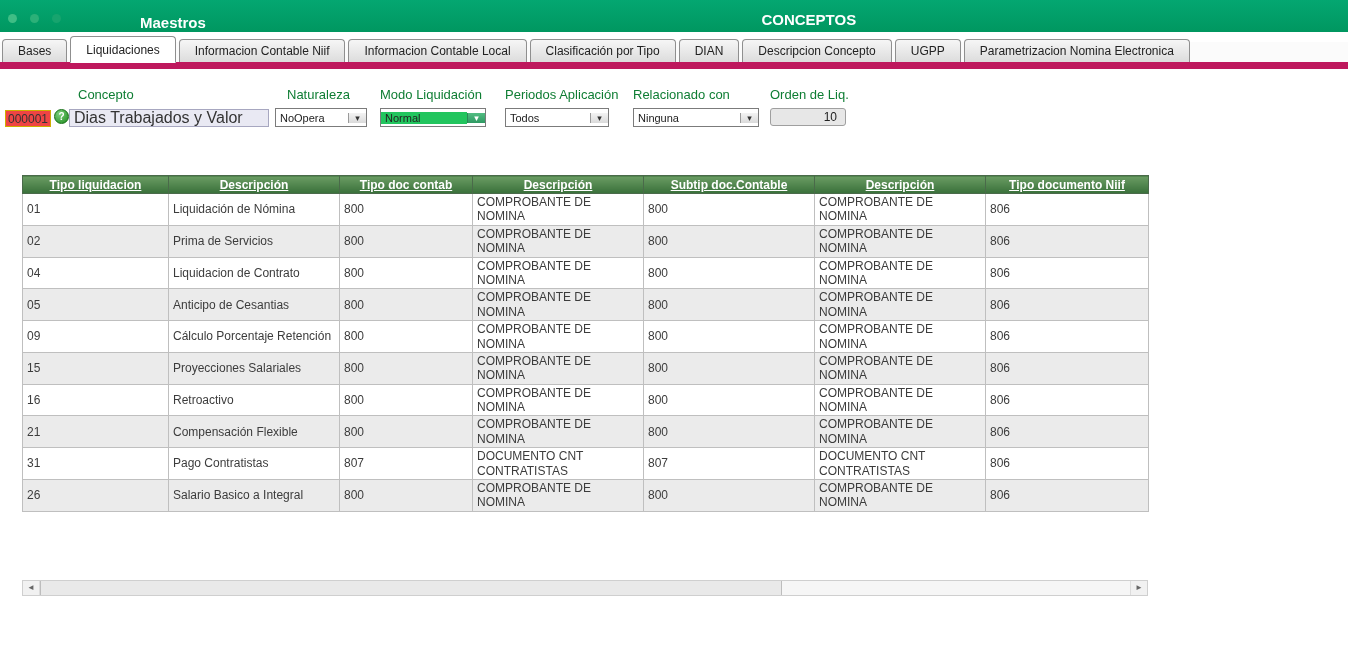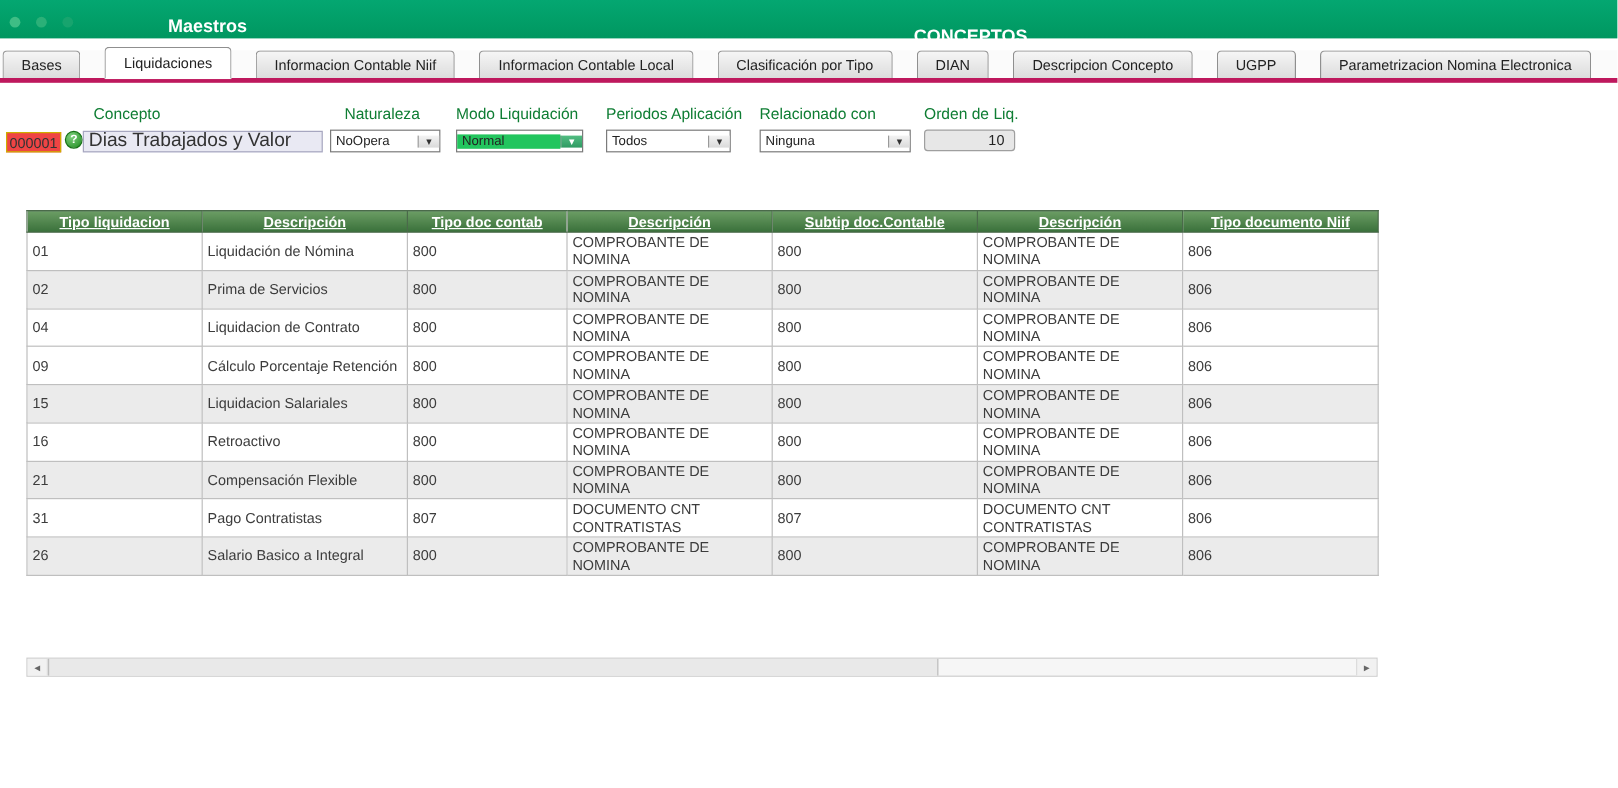--- a/index.html
+++ b/index.html
@@ -8,24 +8,24 @@
     background:#ffffff;font-family:"Liberation Sans",sans-serif;
   }
   
   .titlebar{position:relative;height:32px;background:linear-gradient(#04a771,#009760);}
   .dots{position:absolute;left:8px;top:14px;display:flex;gap:13px;}
   .dot{width:9px;height:9px;border-radius:50%;}
   .d1{background:#3fbd85;}
   .d2{background:#2bb078;}
   .d3{background:#17a46e;}
   .app-title{position:absolute;left:140px;top:14px;color:#fff;font-weight:bold;font-size:15px;}
-  .page-title{position:absolute;left:60%;top:22px;transform:translateX(-50%);color:#fff;font-weight:bold;font-size:15px;}
-  
-  .tabbar{margin-top:10px;height:27px;background:#fbfbfb;border-bottom:4px solid #be185d;
-    display:flex;align-items:flex-end;gap:20px;padding-left:2px;box-sizing:border-box;}
+  .page-title{position:absolute;left:60%;top:11px;transform:translateX(-50%);color:#fff;font-weight:bold;font-size:15px;}
+  
+  .tabbar{margin-top:10px;height:27px;background:#fbfbfb;border-bottom:7px solid #be185d;
+    display:flex;align-items:flex-end;gap:3px;padding-left:2px;box-sizing:border-box;}
   .tab{background:linear-gradient(#f6f6f6,#dcdcdc);border:1px solid #8f8f8f;border-bottom:none;
     border-radius:4px 4px 0 0;padding:0 15px;font-size:12px;color:#222;height:23px;
     display:flex;align-items:center;justify-content:center;box-sizing:border-box;cursor:default;white-space:nowrap;}
   .tab.active{background:#fff;height:27px;margin-bottom:-1px;border-bottom:1px solid #fff;}
   
   .formarea{position:relative;height:62px;margin-top:10px;padding-left:48px;}
   .flabel{position:absolute;top:8px;color:#0e7d33;font-size:13px;white-space:nowrap;}
   .codebox{position:absolute;left:5px;top:31px;width:44px;height:15px;border:1px solid #cfae00;
     background:#ef4444;font-size:12px;color:#333;display:flex;align-items:center;justify-content:center;}
   .help{position:absolute;left:54px;top:30px;width:15px;height:15px;border-radius:50%;
@@ -157,32 +157,41 @@
       </tr>
       <tr>
         <td>04</td>
         <td>Liquidacion de Contrato</td>
         <td>800</td>
         <td>COMPROBANTE DE NOMINA</td>
         <td>800</td>
         <td>COMPROBANTE DE NOMINA</td>
         <td>806</td>
       </tr>
+      <tr class="alt">
+        <td>05</td>
+        <td>Anticipo de Cesantias</td>
+        <td>800</td>
+        <td>COMPROBANTE DE NOMINA</td>
+        <td>800</td>
+        <td>COMPROBANTE DE NOMINA</td>
+        <td>806</td>
+      </tr>
       <tr>
         <td>09</td>
         <td>Cálculo Porcentaje Retención</td>
         <td>800</td>
         <td>COMPROBANTE DE NOMINA</td>
         <td>800</td>
         <td>COMPROBANTE DE NOMINA</td>
         <td>806</td>
       </tr>
       <tr class="alt">
         <td>15</td>
-        <td>Liquidacion Salariales</td>
+        <td>Proyecciones Salariales</td>
         <td>800</td>
         <td>COMPROBANTE DE NOMINA</td>
         <td>800</td>
         <td>COMPROBANTE DE NOMINA</td>
         <td>806</td>
       </tr>
       <tr>
         <td>16</td>
         <td>Retroactivo</td>
         <td>800</td>

